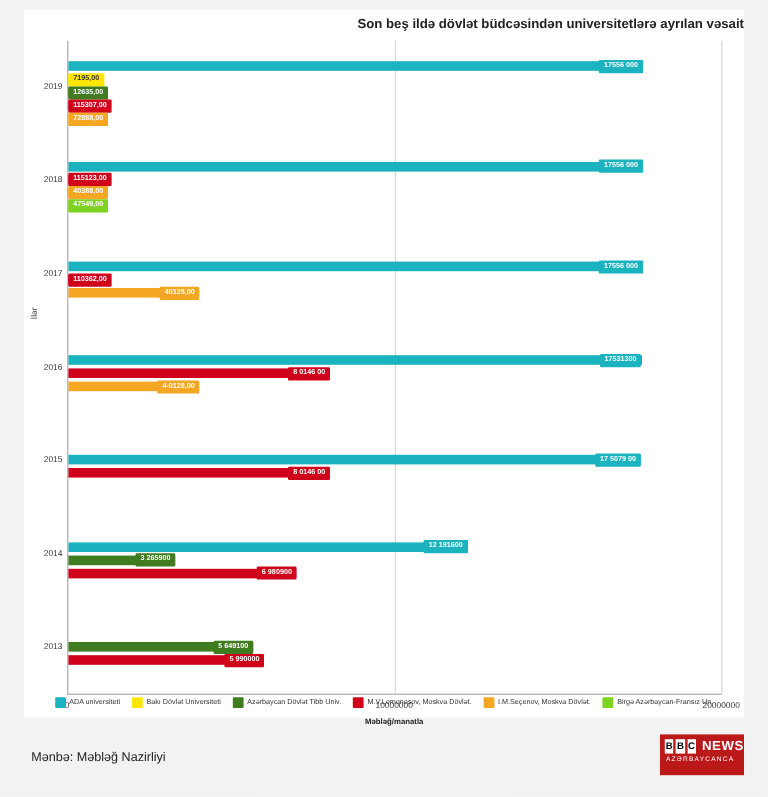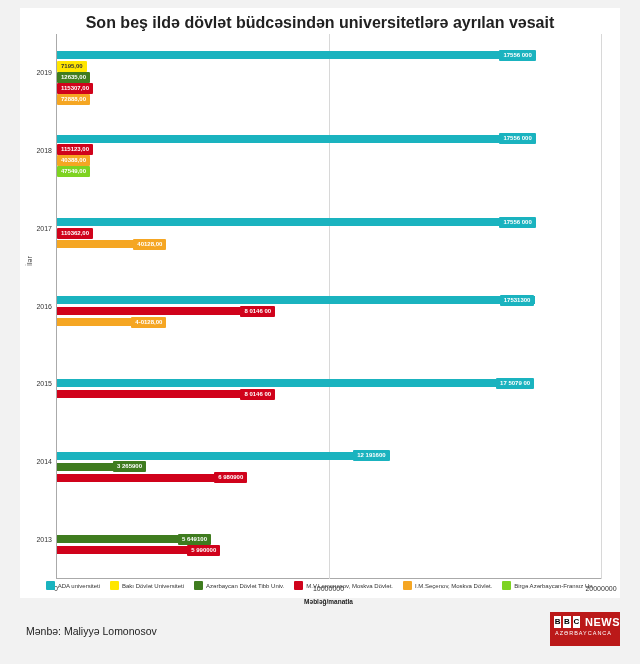--- a/index.html
+++ b/index.html
@@ -10,22 +10,22 @@
     color:#222;
     overflow:hidden;
   }
   .page{position:relative;width:640px;height:664px;}
 
   .chart-card{
     position:absolute;left:20px;top:8px;width:600px;height:590px;
     background:#ffffff;
   }
   .chart-title{
-    position:absolute;left:0;top:6px;width:600px;text-align:center;
-    font-size:16px;font-weight:bold;color:#222;
+    position:absolute;left:0;top:6px;width:600px;text-align:right;
+    font-size:11px;font-weight:bold;color:#222;
   }
 
   
   .plot{
     position:absolute;left:36px;top:26px;width:545px;height:545px;
   }
   .axis-line{position:absolute;background:#cfcfcf;}
   .x-axis{left:0;bottom:0;width:100%;height:1px;background:#aaaaaa;}
   .y-axis{left:0;top:0;width:1px;height:100%;background:#aaaaaa;}
   .gridline{position:absolute;top:0;width:1px;height:100%;background:#d8d8d8;}
@@ -179,21 +179,21 @@
           <span class="swatch" style="background: rgb(245, 166, 35);"></span>
           <span>I.M.Seçenov, Moskva Dövlət.</span>
         </div>
         <div class="legend-item">
           <span class="swatch" style="background: rgb(126, 211, 33);"></span>
           <span>Birgə Azərbaycan-Fransız Un.</span>
         </div>
       </div>
   </div>
 
-  <div class="source">Mənbə: Maliyyə Lomonosov</div>
+  <div class="source">Mənbə: Məbləğ Nazirliyi</div>
 
   <div class="bbc">
     <div class="bbc-row">
       <span class="blk">B</span>
       <span class="blk">B</span>
       <span class="blk">C</span>
       <span class="news">NEWS</span>
     </div>
     <div class="az">AZƏRBAYCANCA</div>
   </div>

